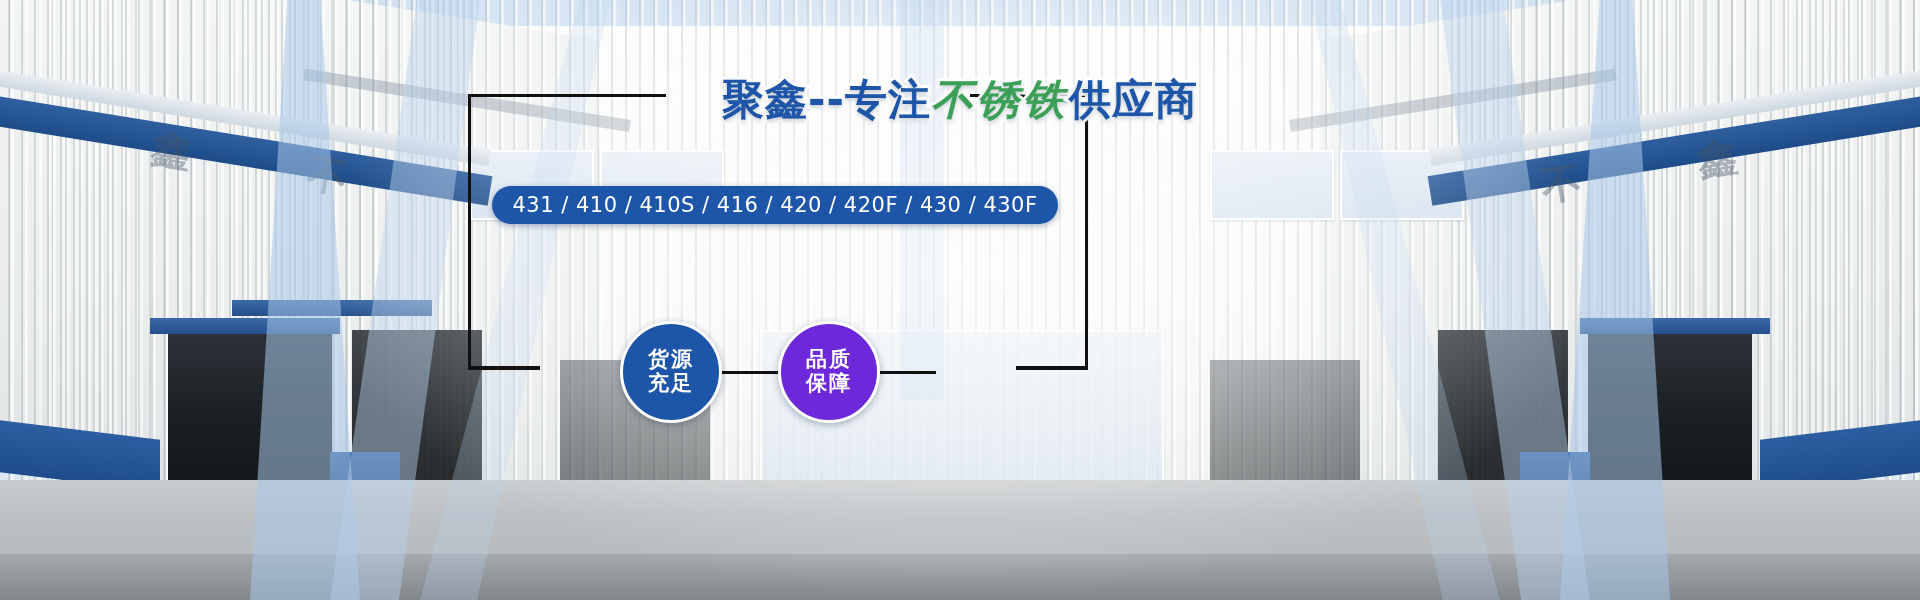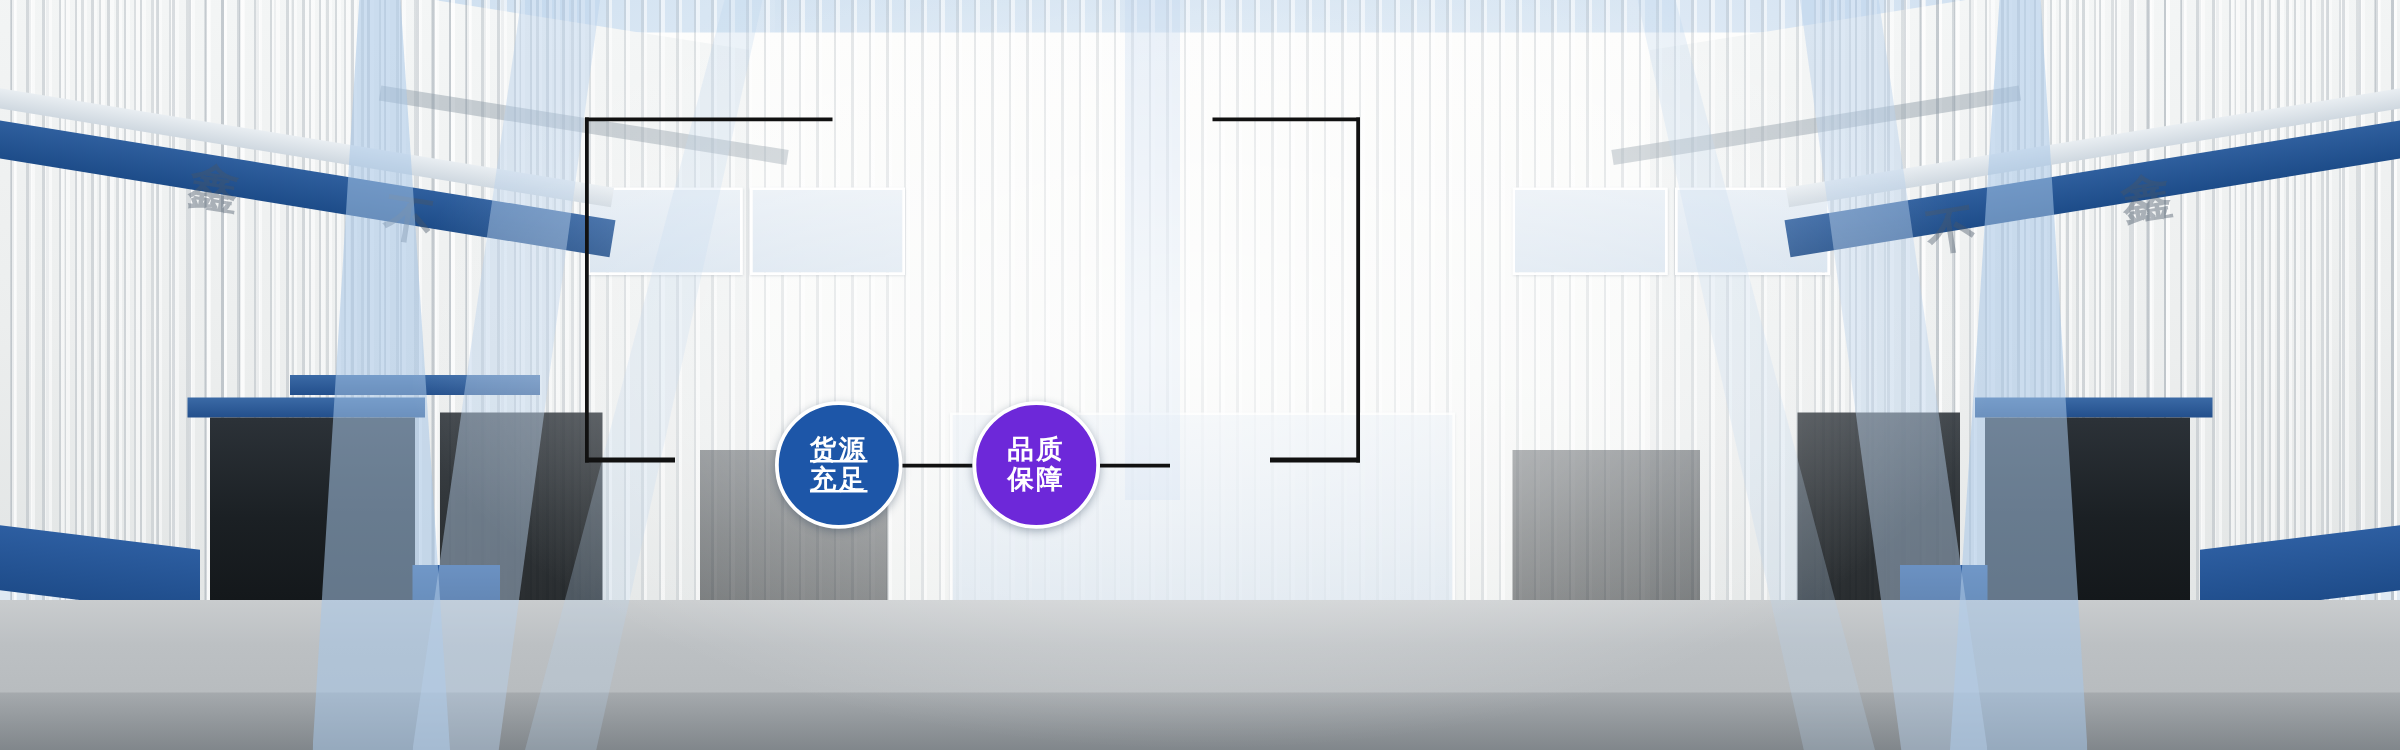--- a/index.html
+++ b/index.html
@@ -129,21 +129,21 @@
     background:#090909;font-size:21px;box-shadow:0 2px 6px rgba(0,0,0,.35);}
 
   
   .circles{position:absolute;left:468px;top:312px;width:620px;height:120px;
     display:flex;align-items:center;justify-content:center;}
   .circle{width:96px;height:96px;border-radius:50%;flex:0 0 auto;
     display:flex;flex-direction:column;align-items:center;justify-content:center;
     color:#fff;font-weight:700;font-size:21px;line-height:1.12;letter-spacing:2px;
     border:3px solid #fff;box-shadow:0 2px 7px rgba(40,60,85,.38);
     font-family:"DejaVu Sans","Liberation Sans",sans-serif;}
-  .c-blue{background:#1d56a8;text-decoration:underline;}
+  .c-blue{background:#1d56a8;}
   .c-green{background:#6d28d9;}
   .connector{flex:0 0 auto;width:56px;height:3px;background:#111;}
   .lead{position:absolute;top:366px;height:3px;background:#111;}
   .lead-l{left:468px;width:72px;}
   .lead-r{right:832px;width:72px;}
 </style>
 </head>
 <body>
 
 <div class="banner">
@@ -213,21 +213,23 @@
 
     <div class="frame">
       <div class="fr fr-top-l"></div>
       <div class="fr fr-top-r"></div>
       <div class="fr fr-left"></div>
       <div class="fr fr-right"></div>
       <div class="fr fr-bot-l"></div>
       <div class="fr fr-bot-r"></div>
     </div>
 
-
+    <div class="headline"><span class="h-blue">聚鑫--专注</span><span class="h-green">不锈铁</span><span class="h-blue">供应商</span></div>
+
+    <div class="pill pill-blue">431 / 410  / 410S / 416 / 420 / 420F / 430 / 430F</div>
 
     <div class="lead lead-l"></div>
     <div class="lead lead-r"></div>
 
     <div class="circles">
       <div class="circle c-blue">
         <div>货源</div>
         <div>充足</div>
       </div>
       <div class="connector"></div>

